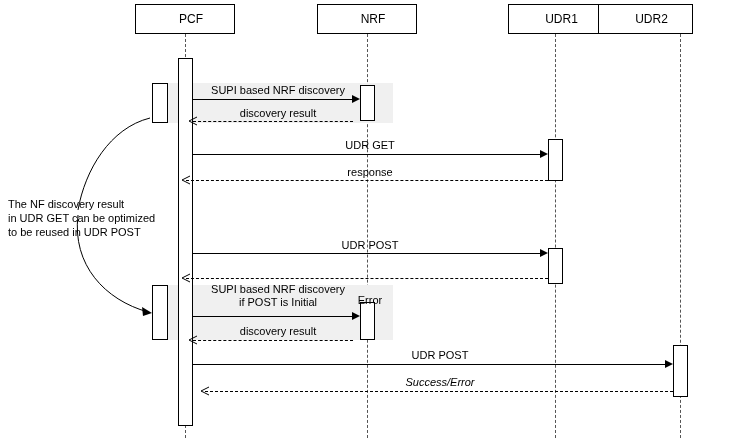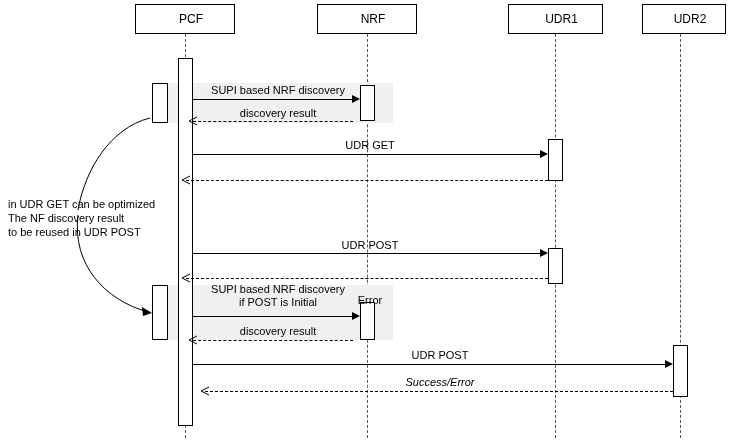--- a/index.html
+++ b/index.html
@@ -94,21 +94,21 @@
 
   <div class="lifeline-head" style="left:135px; top:4px; width:100px;">
     <span>PCF</span>
   </div>
   <div class="lifeline-head" style="left:317px; top:4px; width:100px;">
     <span>NRF</span>
   </div>
   <div class="lifeline-head" style="left:508px; top:4px; width:95px;">
     <span>UDR1</span>
   </div>
-  <div class="lifeline-head" style="left:642px; top:4px; width:84px;">
+  <div class="lifeline-head" style="left:598px; top:4px; width:95px;">
     <span>UDR2</span>
   </div>
 
   <div class="lifeline-line" style="left:185px; top:34px; height:404px;"></div>
   <div class="lifeline-line" style="left:367px; top:34px; height:404px;"></div>
   <div class="lifeline-line" style="left:555px; top:34px; height:404px;"></div>
   <div class="lifeline-line" style="left:680px; top:34px; height:404px;"></div>
 
   <div class="note-box" style="left:152px; top:83px; width:241px; height:40px;"></div>
   <div class="note-box" style="left:152px; top:285px; width:241px; height:55px;"></div>
@@ -127,20 +127,21 @@
   <div class="msg-label" style="left:203px; top:84px; width:150px;">SUPI based NRF discovery</div>
 
   <div class="msg-line msg-dashed" style="left:193px; top:121px; width:160px;"></div>
   <div class="msg-label" style="left:208px; top:107px; width:140px;">discovery result</div>
 
   <div class="msg-line msg-solid" style="left:193px; top:154px; width:353px;"></div>
   <div class="arrowhead-r" style="left:540px; top:150px;"></div>
   <div class="msg-label" style="left:300px; top:139px; width:140px;">UDR GET</div>
 
   <div class="msg-line msg-dashed" style="left:186px; top:180px; width:362px;"></div>
+  <div class="msg-label" style="left:300px; top:166px; width:140px;">response</div>
 
   <div class="msg-line msg-solid" style="left:193px; top:253px; width:353px;"></div>
   <div class="arrowhead-r" style="left:540px; top:249px;"></div>
   <div class="msg-label" style="left:300px; top:239px; width:140px;">UDR POST</div>
 
   <div class="msg-line msg-dashed" style="left:186px; top:278px; width:362px;"></div>
   <div class="msg-label" style="left:300px; top:263px; width:140px;margin-top:31px;">Error</div>
 
   <div class="msg-line msg-solid" style="left:193px; top:316px; width:160px;"></div>
   <div class="arrowhead-r" style="left:352px; top:312px;"></div>
@@ -151,22 +152,22 @@
   <div class="msg-label" style="left:208px; top:325px; width:140px;">discovery result</div>
 
   <div class="msg-line msg-solid" style="left:193px; top:364px; width:478px;"></div>
   <div class="arrowhead-r" style="left:665px; top:360px;"></div>
   <div class="msg-label" style="left:370px; top:349px; width:140px;">UDR POST</div>
 
   <div class="msg-line msg-dashed" style="left:205px; top:391px; width:468px;"></div>
   <div class="msg-label" style="left:370px; top:376px; width:140px;font-style:italic;">Success/Error</div>
 
   <div class="callout" style="left:8px; top:197px;">
+    <div>The NF discovery result</div>
     <div>in UDR GET can be optimized</div>
-    <div>The NF discovery result</div>
     <div>to be reused in UDR POST</div>
   </div>
 
   <svg class="curve-svg" viewBox="0 0 737 441">
 
     <polyline points="197,117 189,121 197,125" fill="none" stroke="#000" stroke-width="1"></polyline>
     <polyline points="190,176 182,180 190,184" fill="none" stroke="#000" stroke-width="1"></polyline>
     <polyline points="190,274 182,278 190,282" fill="none" stroke="#000" stroke-width="1"></polyline>
     <polyline points="197,336 189,340 197,344" fill="none" stroke="#000" stroke-width="1"></polyline>
     <polyline points="209,387 201,391 209,395" fill="none" stroke="#000" stroke-width="1"></polyline>

